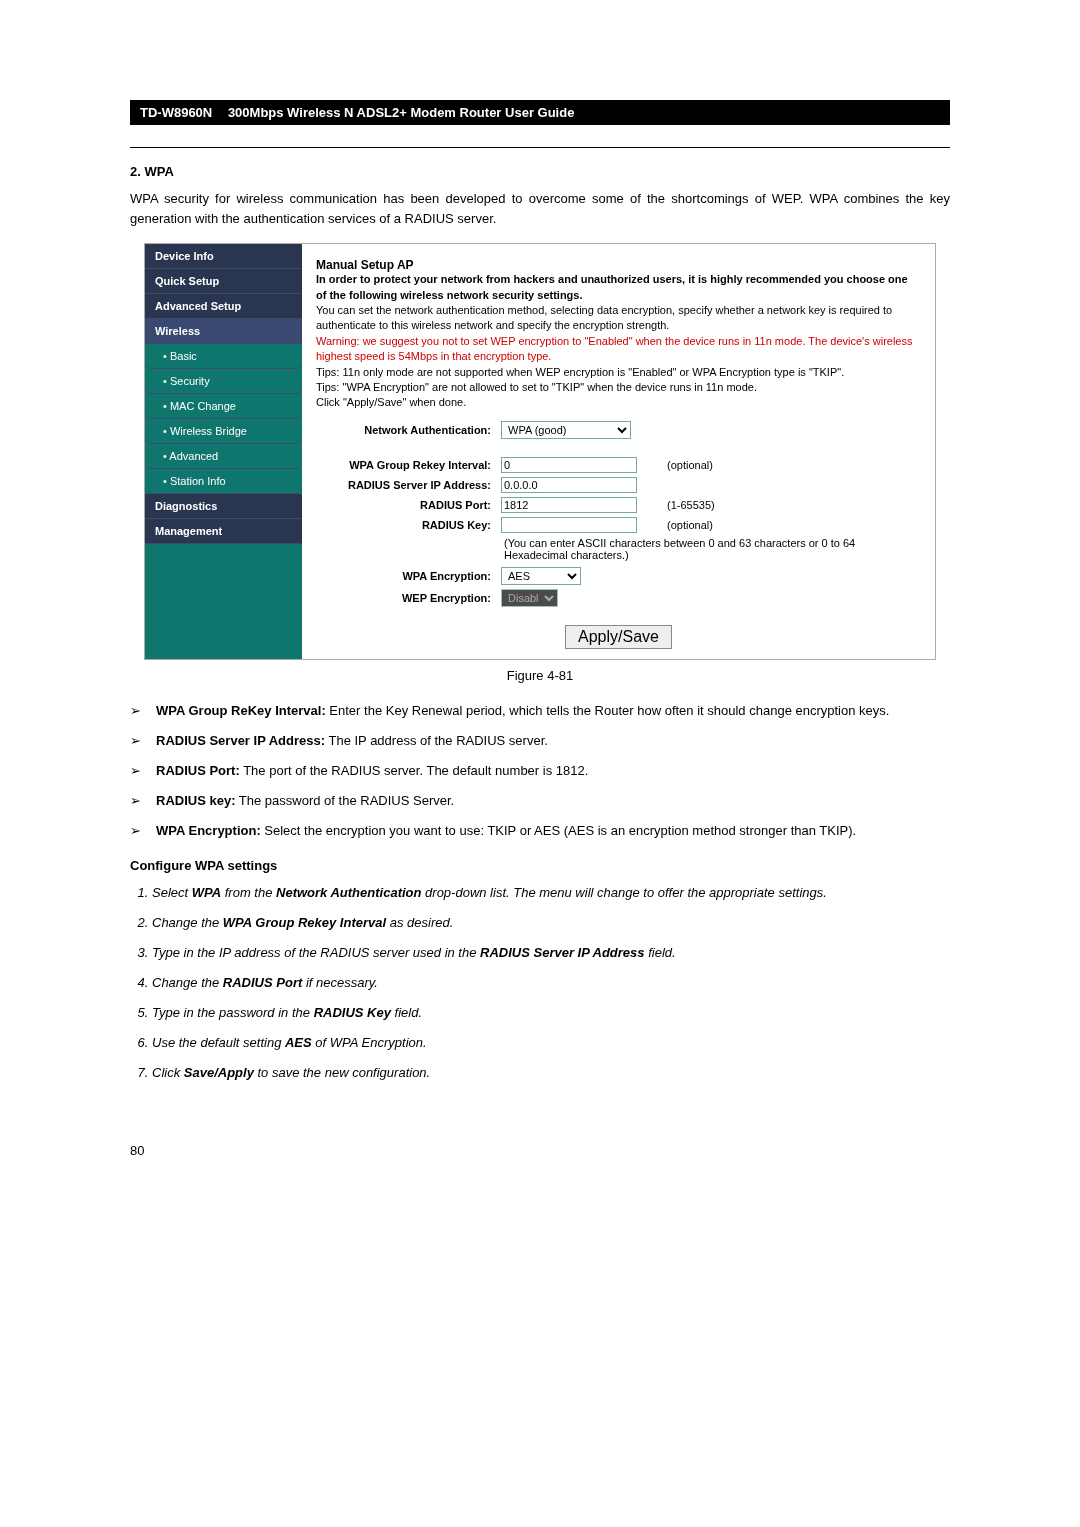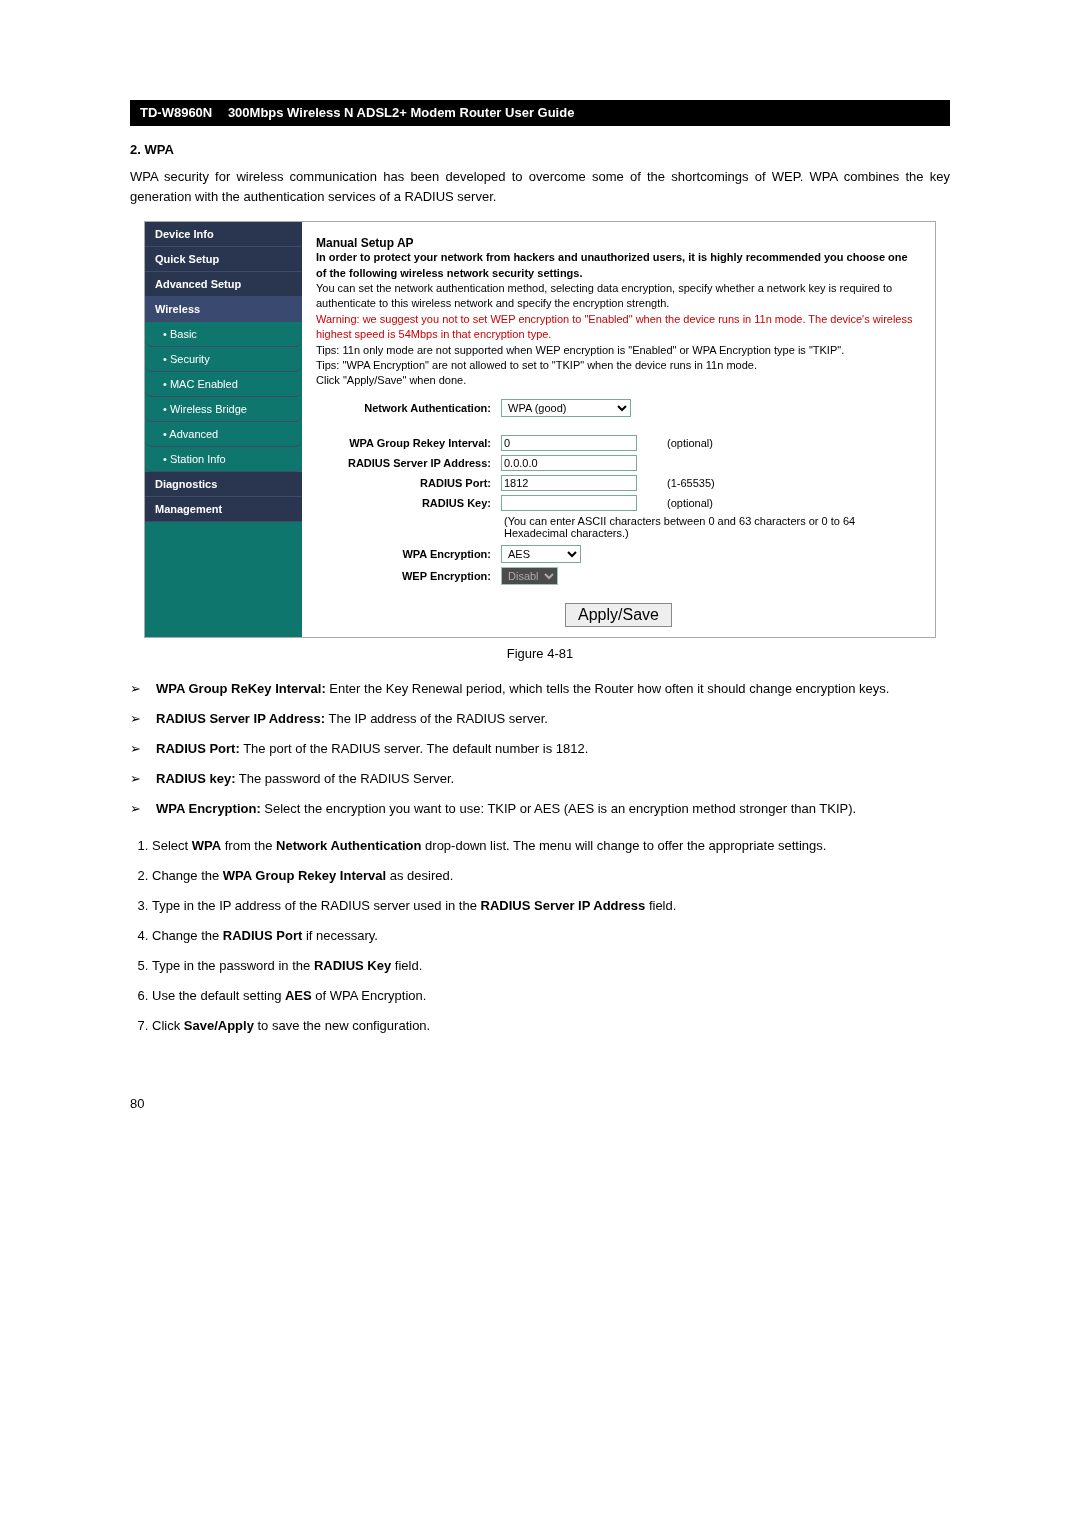--- a/index.html
+++ b/index.html
@@ -1,17 +1,17 @@
 <!DOCTYPE html>
 <html><head>
 <meta charset="utf-8">
 <style>
   body { font-family: Arial, sans-serif; font-size: 13px; margin: 0; background: #fff; color: #000; width: 1080px; }
   .page { padding: 100px 130px 40px 130px; }
-  .header-bar { background: #000; color: #fff; font-weight: bold; padding: 5px 10px; margin-bottom: 0; }
+  .header-bar { background: #000; color: #fff; font-weight: bold; padding: 5px 10px; margin-bottom: 22px; }
   .header-bar .model { margin-right: 12px; }
   hr.hrule { border: none; border-top: 1px solid #000; margin: 0 0 16px 0; }
   .section-title { font-weight: bold; margin: 10px 0; }
   p.body { margin: 8px 0 14px 0; line-height: 1.55; text-align: justify; }
   .screenshot { border: 1px solid #aaa; width: 790px; margin: 6px auto 8px auto; display: flex; }
   .sidebar { width: 157px; background: #0f766e; color: #fff; font-size: 11px; }
   .sidebar .item { padding: 6px 10px; border-bottom: 1px solid #3d4a68; }
   .sidebar .item.sub { padding-left: 18px; border-radius: 7px; }
   .sidebar .item.top { font-weight: bold; background: #2a3550; }
   .sidebar .item.open { background: #3a4970; font-weight: bold; }
@@ -28,21 +28,21 @@
   .formrow .suffix { margin-left: 30px; font-size: 11px; }
   .hint { margin-left: 188px; margin-top: 2px; margin-bottom: 6px; font-size: 11px; }
   .btnrow { text-align: center; margin-top: 18px; }
   .btnrow button { font-size: 16px; padding: 2px 12px; border: 1px solid #888; background: #eee; }
   .fig-caption { text-align: center; margin: 8px 0 18px 0; }
   ul.bullets { list-style: none; padding: 0; margin: 0 0 16px 0; }
   ul.bullets > li { display: flex; margin: 10px 0; line-height: 1.55; text-align: justify; }
   ul.bullets > li .mk { width: 26px; flex: 0 0 26px; }
   ul.bullets > li .txt { flex: 1; }
   ol.steps { padding-left: 22px; margin: 0; }
-  ol.steps > li { margin: 10px 0; line-height: 1.55; text-align: justify; }
+  ol.steps > li { margin: 10px 0; line-height: 1.55; text-align: justify; font-style: italic; }
   .pagenum { margin-top: 60px; }
   b { font-weight: bold; }
 </style>
 </head>
 <body>
 
 <div class="page">
 
   <div class="header-bar">
     <span class="model">TD-W8960N</span>
@@ -54,21 +54,21 @@
   <p class="body">WPA security for wireless communication has been developed to overcome some of the shortcomings of WEP. WPA combines the key generation with the authentication services of a RADIUS server.</p>
 
   <div class="screenshot">
     <div class="sidebar">
       <div class="item top"><span>Device Info</span></div>
       <div class="item top"><span>Quick Setup</span></div>
       <div class="item top"><span>Advanced Setup</span></div>
       <div class="item open"><span>Wireless</span></div>
       <div class="item sub"><span>Basic</span></div>
       <div class="item sub"><span>Security</span></div>
-      <div class="item sub"><span>MAC Enabled</span></div>
+      <div class="item sub"><span>MAC Change</span></div>
       <div class="item sub"><span>Wireless Bridge</span></div>
       <div class="item sub"><span>Advanced</span></div>
       <div class="item sub"><span>Station Info</span></div>
       <div class="item top"><span>Diagnostics</span></div>
       <div class="item top"><span>Management</span></div>
     </div>
 
     <div class="content">
       <h4>Manual Setup AP</h4>
       <div class="para">
@@ -145,20 +145,21 @@
     <li>
         <span class="mk">➢</span>
         <span class="txt"><b>RADIUS key:</b><span> The password of the RADIUS Server.</span></span>
       </li>
     <li>
         <span class="mk">➢</span>
         <span class="txt"><b>WPA Encryption:</b><span> Select the encryption you want to use: TKIP or AES (AES is an encryption method stronger than TKIP).</span></span>
       </li>
   </ul>
 
+  <div class="section-title">Configure WPA settings</div>
 
   <ol class="steps">
     <li><span>Select </span><b>WPA</b><span> from the </span><b>Network Authentication</b><span> drop-down list. The menu will change to offer the appropriate settings.</span></li>
     <li><span>Change the </span><b>WPA Group Rekey Interval</b><span> as desired.</span></li>
     <li><span>Type in the IP address of the RADIUS server used in the </span><b>RADIUS Server IP Address</b><span> field.</span></li>
     <li><span>Change the </span><b>RADIUS Port</b><span> if necessary.</span></li>
     <li><span>Type in the password in the </span><b>RADIUS Key</b><span> field.</span></li>
     <li><span>Use the default setting </span><b>AES</b><span> of WPA Encryption.</span></li>
     <li><span>Click </span><b>Save/Apply</b><span> to save the new configuration.</span></li>
   </ol>

